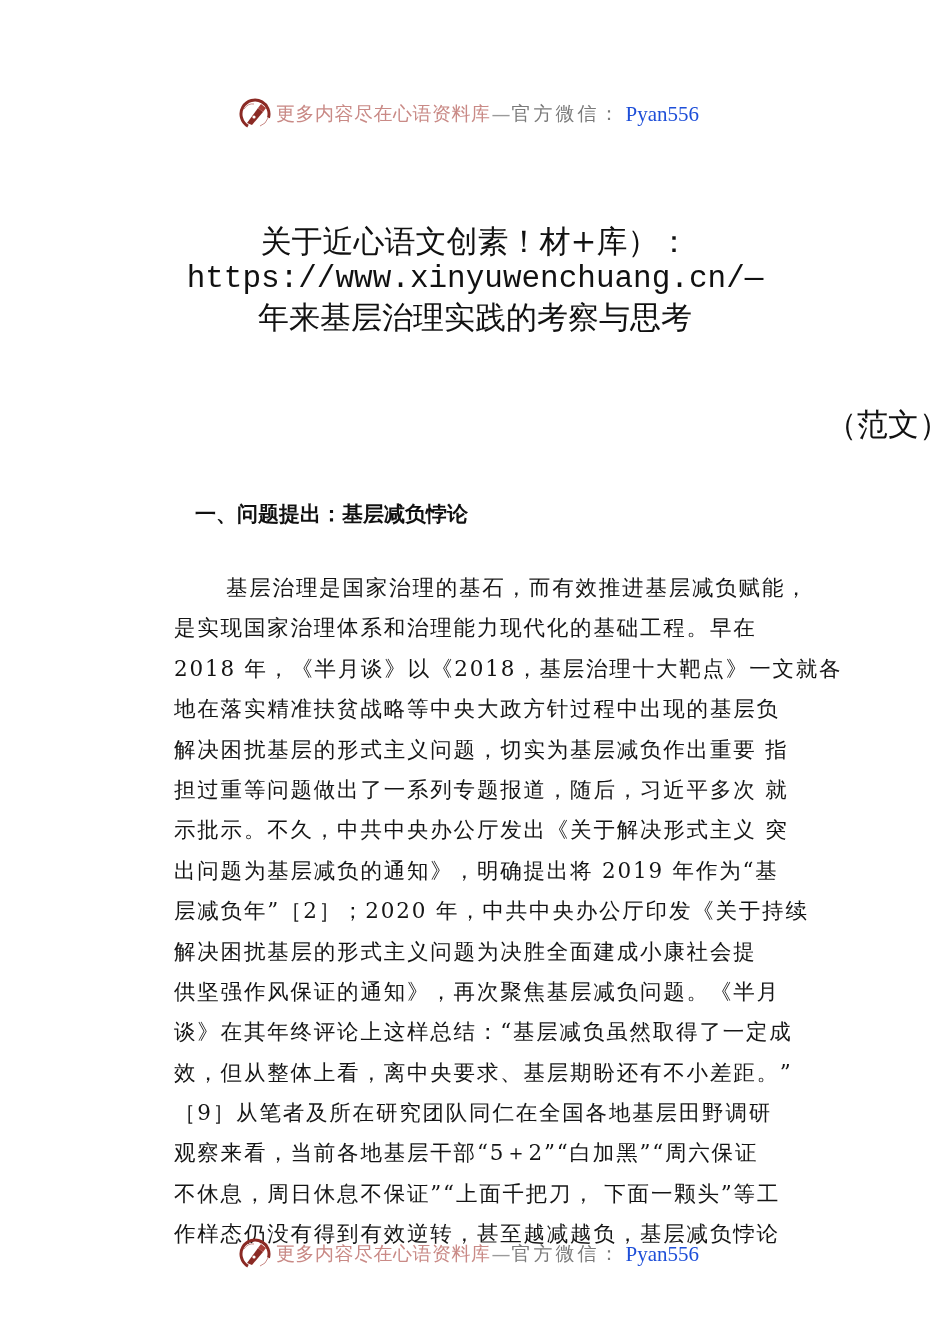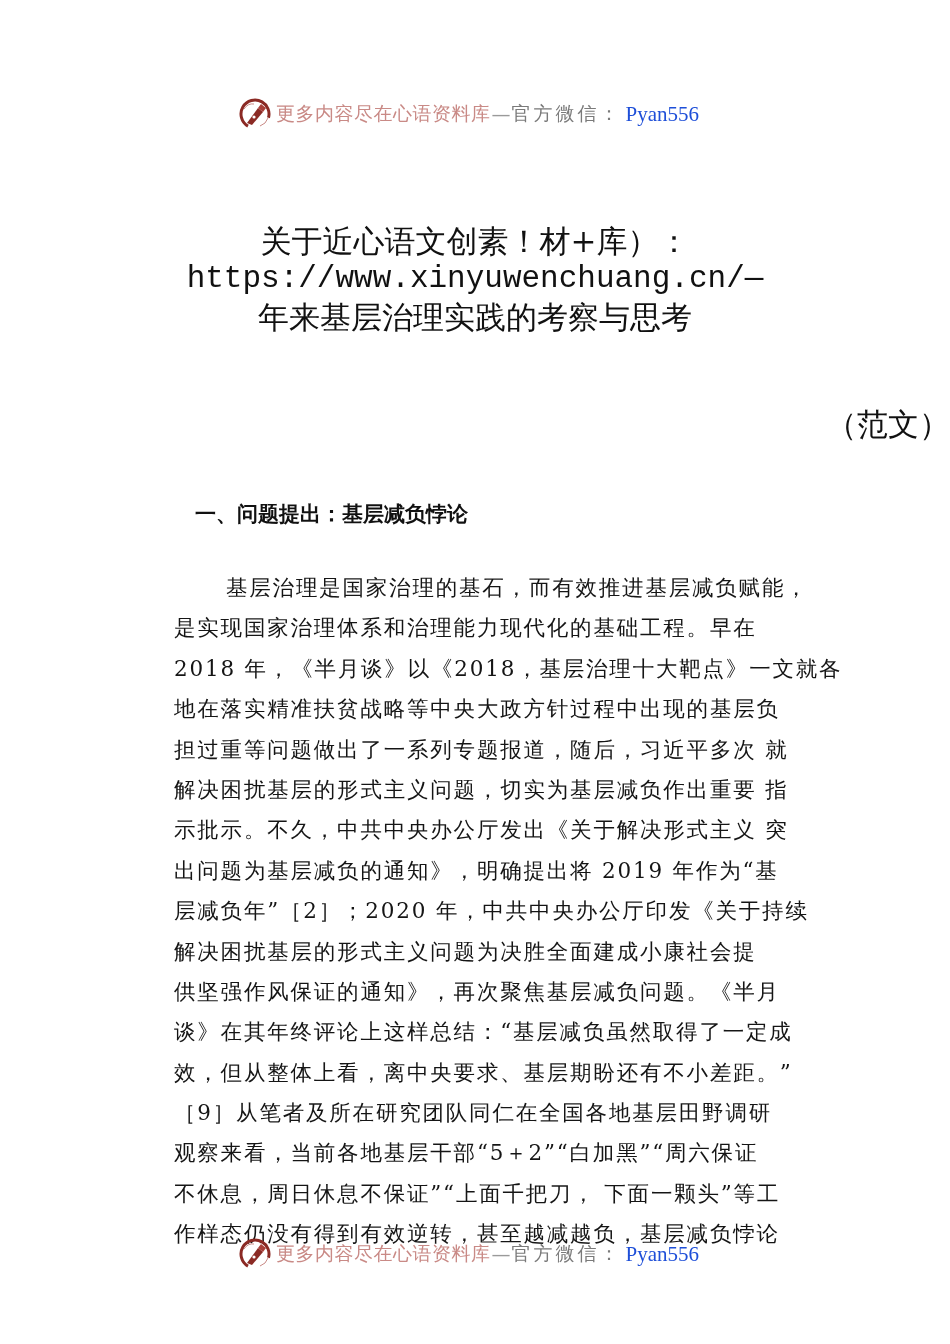--- a/index.html
+++ b/index.html
@@ -146,22 +146,22 @@
 
 <div class="subtitle">（范文）</div>
 
 <div class="section-heading">一、问题提出：基层减负悖论</div>
 
 <div class="body-text">
   <div class="body-line indent">基层治理是国家治理的基石，而有效推进基层减负赋能，</div>
   <div class="body-line">是实现国家治理体系和治理能力现代化的基础工程。早在</div>
   <div class="body-line">2018 年，《半月谈》以《2018，基层治理十大靶点》一文就各</div>
   <div class="body-line">地在落实精准扶贫战略等中央大政方针过程中出现的基层负</div>
+  <div class="body-line">解决困扰基层的形式主义问题，切实为基层减负作出重要 指</div>
   <div class="body-line">担过重等问题做出了一系列专题报道，随后，习近平多次 就</div>
-  <div class="body-line">解决困扰基层的形式主义问题，切实为基层减负作出重要 指</div>
   <div class="body-line">示批示。不久，中共中央办公厅发出《关于解决形式主义 突</div>
   <div class="body-line">出问题为基层减负的通知》，明确提出将 2019 年作为“基</div>
   <div class="body-line">层减负年”［2］；2020 年，中共中央办公厅印发《关于持续</div>
   <div class="body-line">解决困扰基层的形式主义问题为决胜全面建成小康社会提</div>
   <div class="body-line">供坚强作风保证的通知》，再次聚焦基层减负问题。《半月</div>
   <div class="body-line">谈》在其年终评论上这样总结：“基层减负虽然取得了一定成</div>
   <div class="body-line">效，但从整体上看，离中央要求、基层期盼还有不小差距。”</div>
   <div class="body-line">［9］从笔者及所在研究团队同仁在全国各地基层田野调研</div>
   <div class="body-line">观察来看，当前各地基层干部“5＋2”“白加黑”“周六保证</div>
   <div class="body-line">不休息，周日休息不保证”“上面千把刀， 下面一颗头”等工</div>

